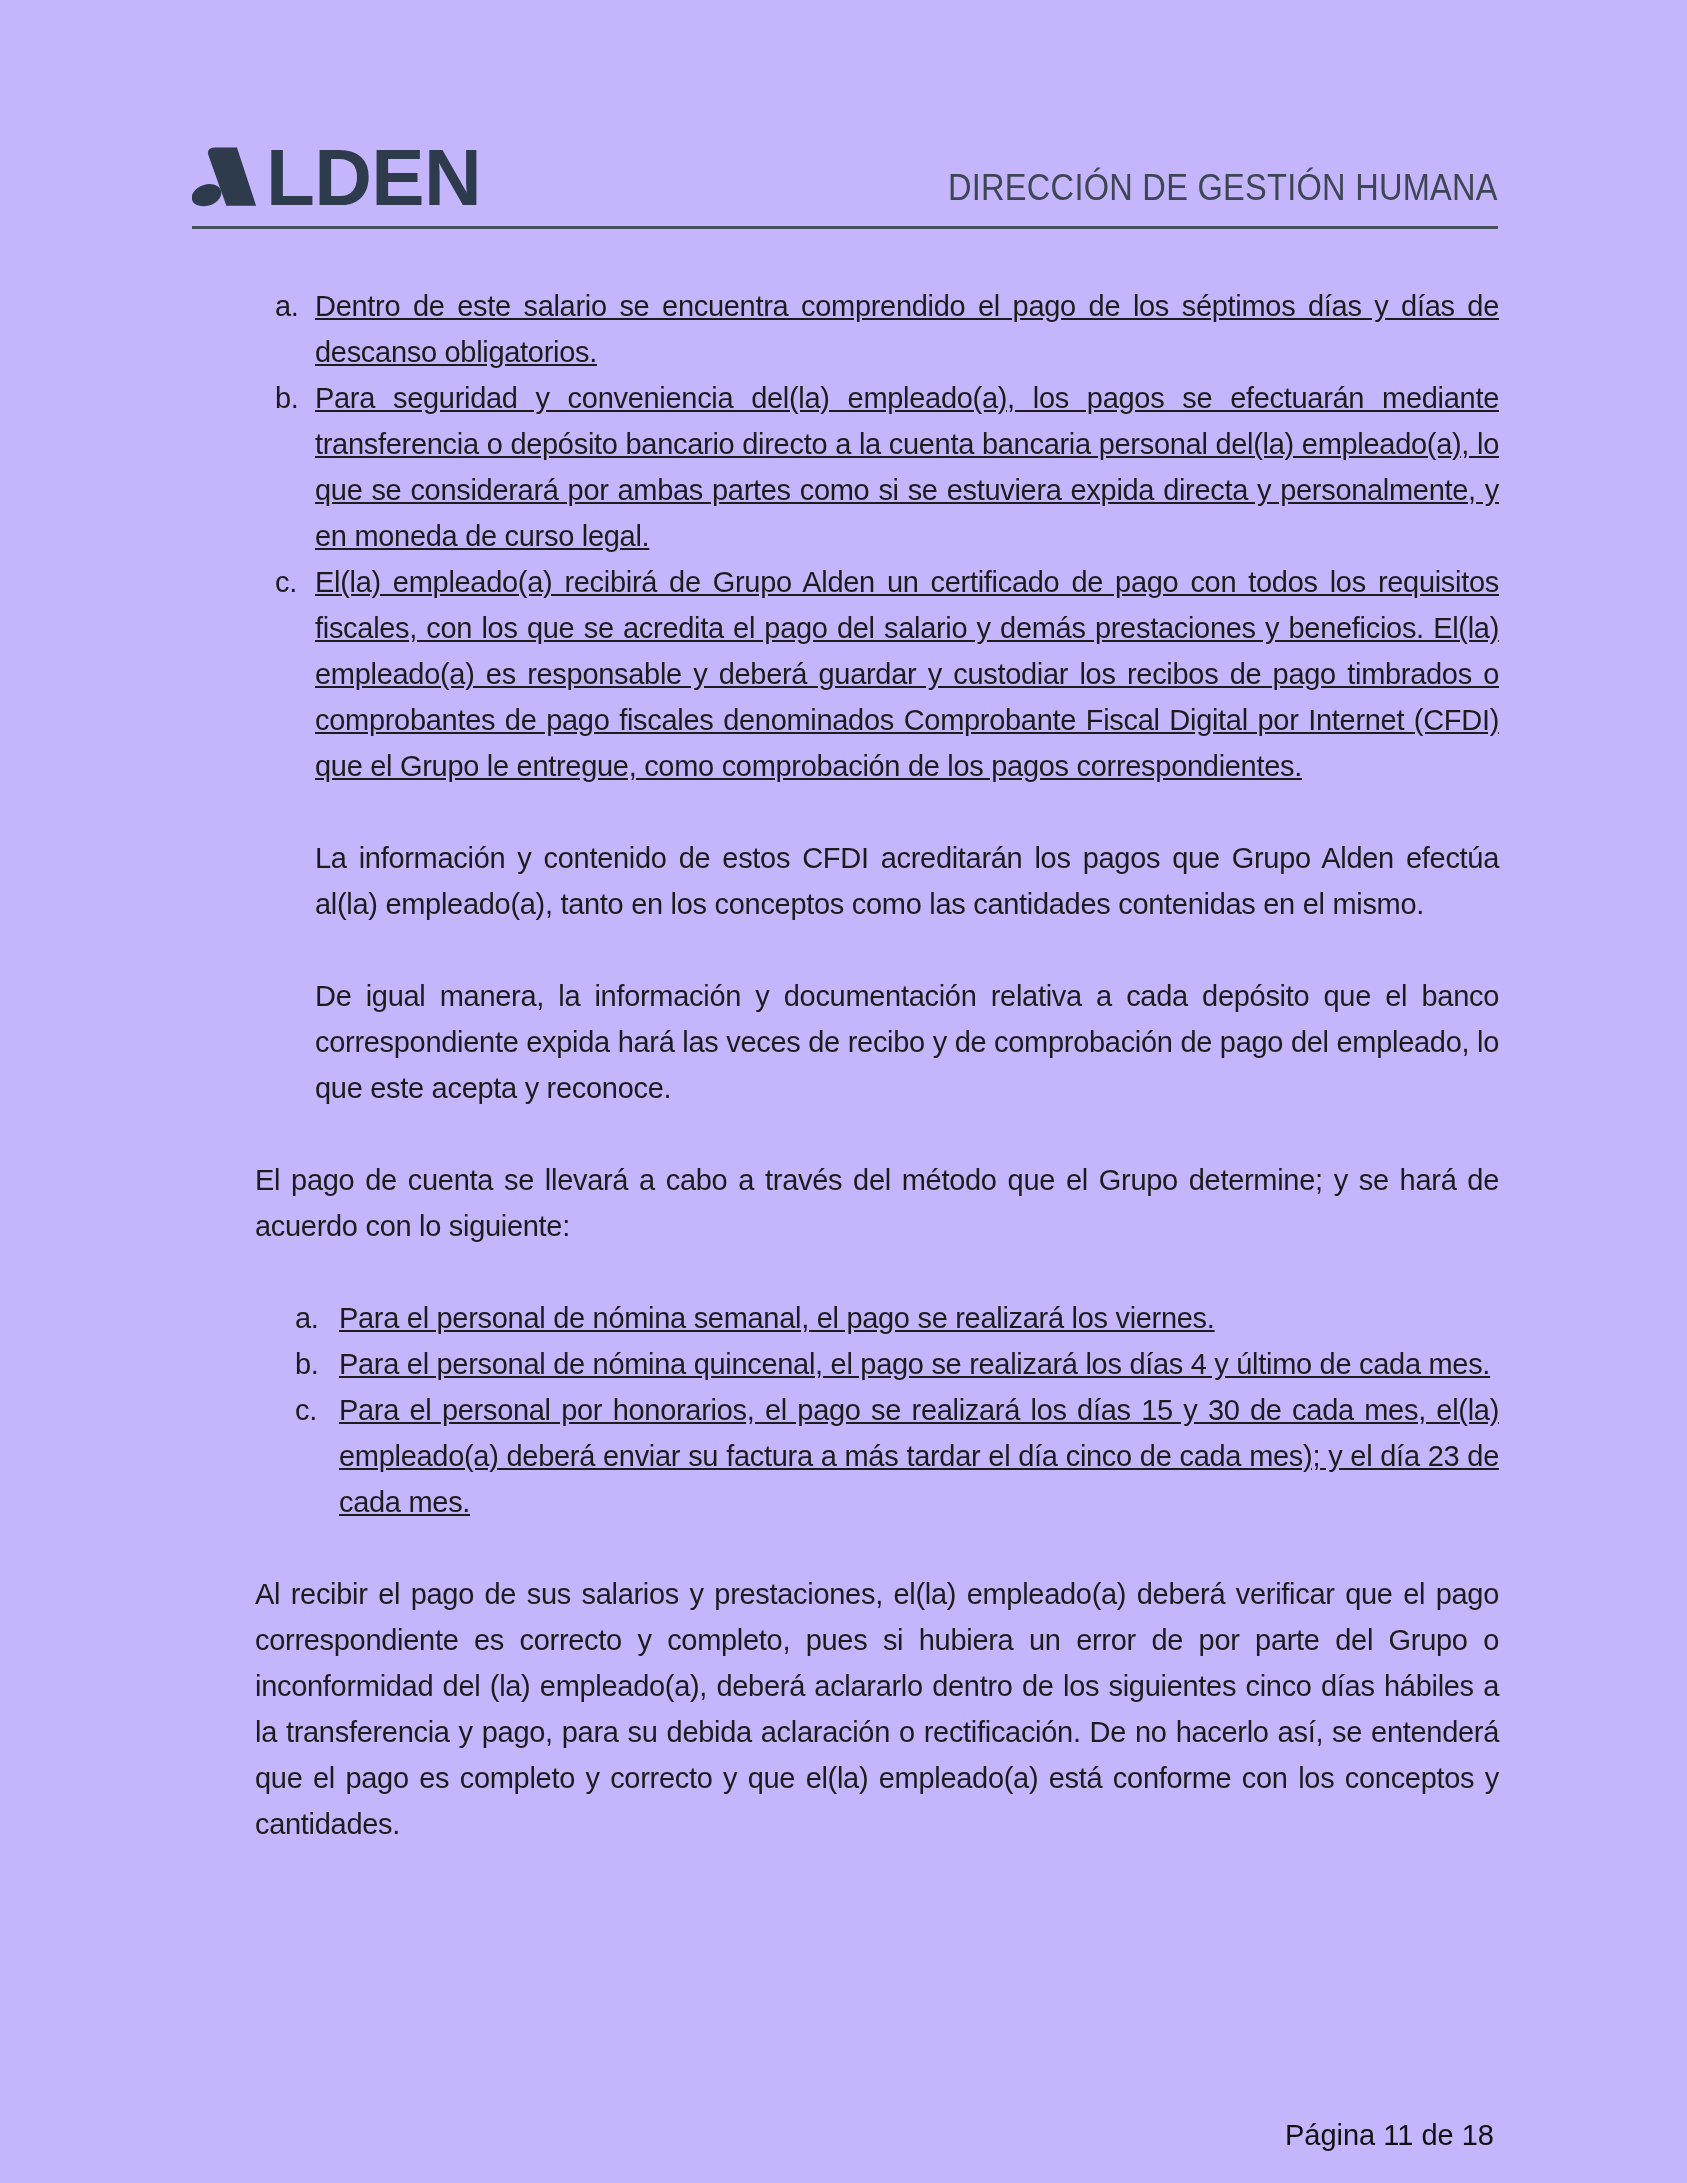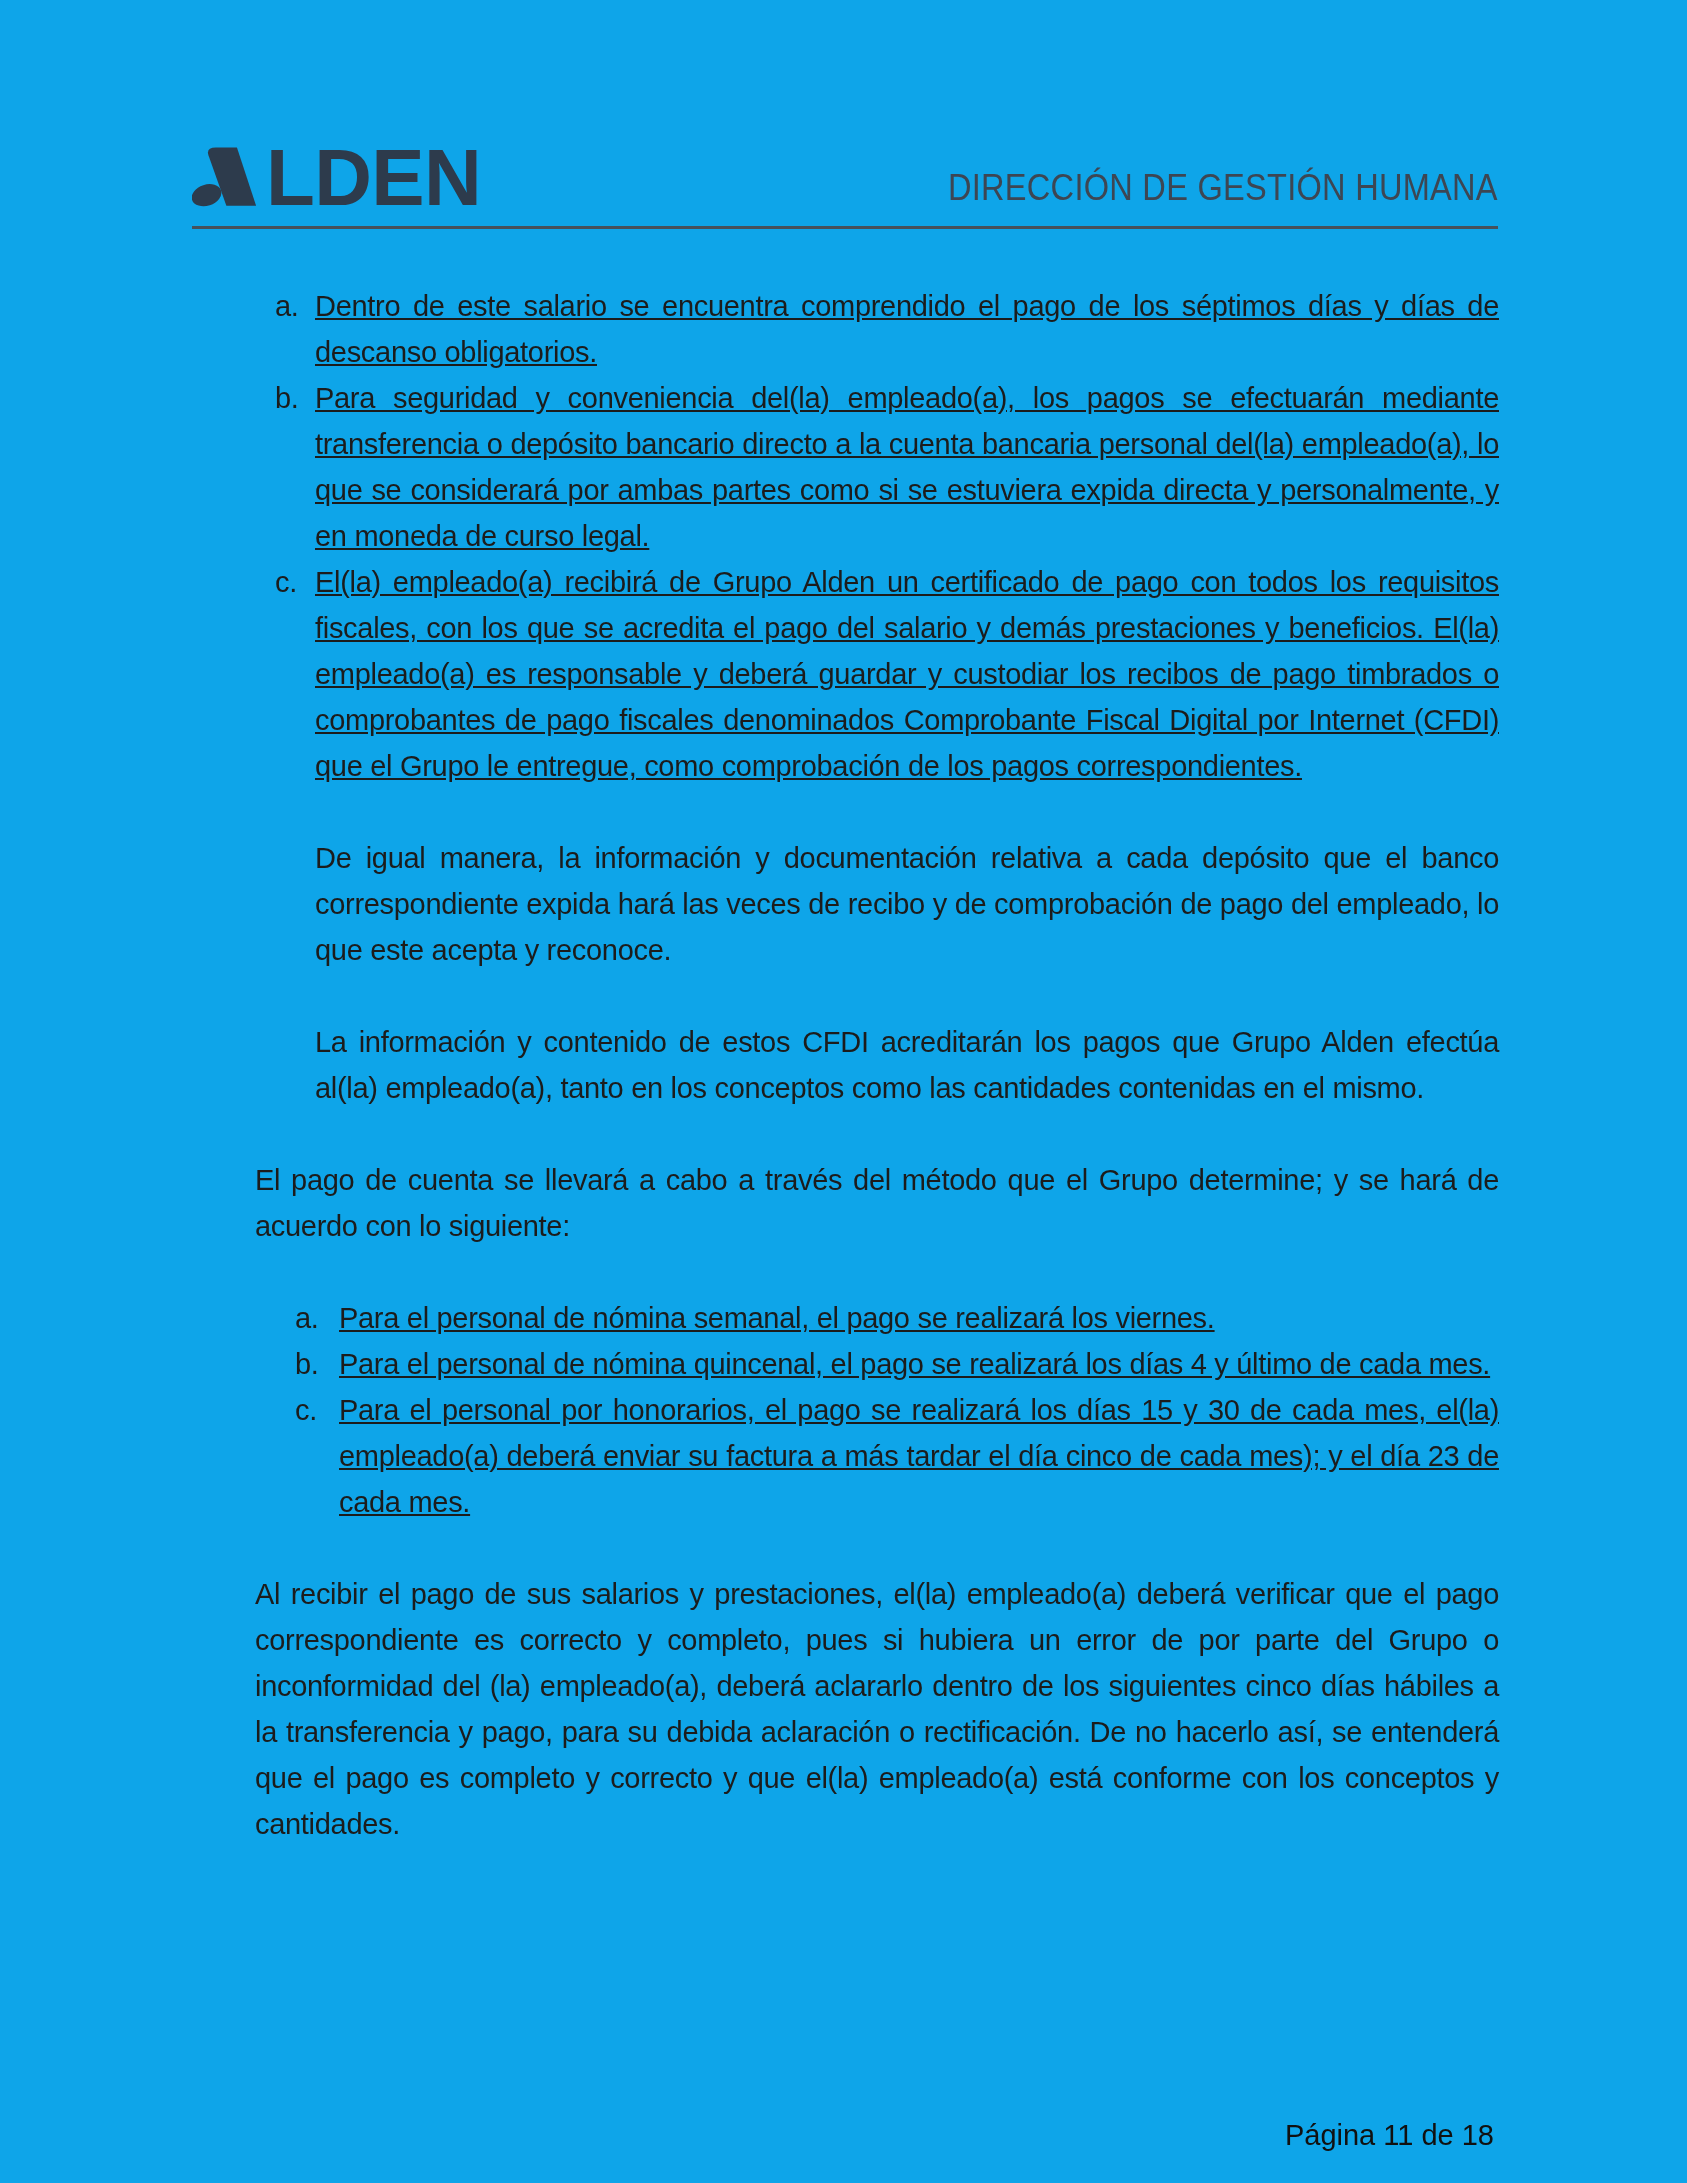--- a/index.html
+++ b/index.html
@@ -1,19 +1,19 @@
 <!DOCTYPE html>
 <html style="font-size:10.6px"><head>
 <meta charset="utf-8">
 <style>
   html,body { margin:0; padding:0; background:#9a9a9a; }
   .page {
     position:relative;
     width:1687px; height:2183px;
-    background:#0ea5e9;
+    background:#c4b5fd;
     font-family:"Liberation Sans", sans-serif;
     overflow:hidden;
   }
 
   
   .header {
     position:absolute; top:146px; left:192px; right:189px; height:64px;
   }
   .logo { position:absolute; left:0; top:0; }
   .logo svg { display:block; }
@@ -90,23 +90,23 @@
       <li>
         <span class="marker">b.</span>
         <div class="li-text">Para seguridad y conveniencia del(la) empleado(a), los pagos se efectuarán mediante transferencia o depósito bancario directo a la cuenta bancaria personal del(la) empleado(a), lo que se considerará por ambas partes como si se estuviera expida directa y personalmente, y en moneda de curso legal.</div>
       </li>
       <li>
         <span class="marker">c.</span>
         <div class="li-text">El(la) empleado(a) recibirá de Grupo Alden un certificado de pago con todos los requisitos fiscales, con los que se acredita el pago del salario y demás prestaciones y beneficios. El(la) empleado(a) es responsable y deberá guardar y custodiar los recibos de pago timbrados o comprobantes de pago fiscales denominados Comprobante Fiscal Digital por Internet (CFDI) que el Grupo le entregue, como comprobación de los pagos correspondientes.</div>
       </li>
     </ol>
 
+    <p class="indented">La información y contenido de estos CFDI acreditarán los pagos que Grupo Alden efectúa al(la) empleado(a), tanto en los conceptos como las cantidades contenidas en el mismo.</p>
+
     <p class="indented">De igual manera, la información y documentación relativa a cada depósito que el banco correspondiente expida hará las veces de recibo y de comprobación de pago del empleado, lo que este acepta y reconoce.</p>
-
-    <p class="indented">La información y contenido de estos CFDI acreditarán los pagos que Grupo Alden efectúa al(la) empleado(a), tanto en los conceptos como las cantidades contenidas en el mismo.</p>
 
     <p>El pago de cuenta se llevará a cabo a través del método que el Grupo determine; y se hará de acuerdo con lo siguiente:</p>
 
     <ol class="doc-list list-b">
       <li>
         <span class="marker">a.</span>
         <div class="li-text">Para el personal de nómina semanal, el pago se realizará los viernes.</div>
       </li>
       <li>
         <span class="marker">b.</span>

